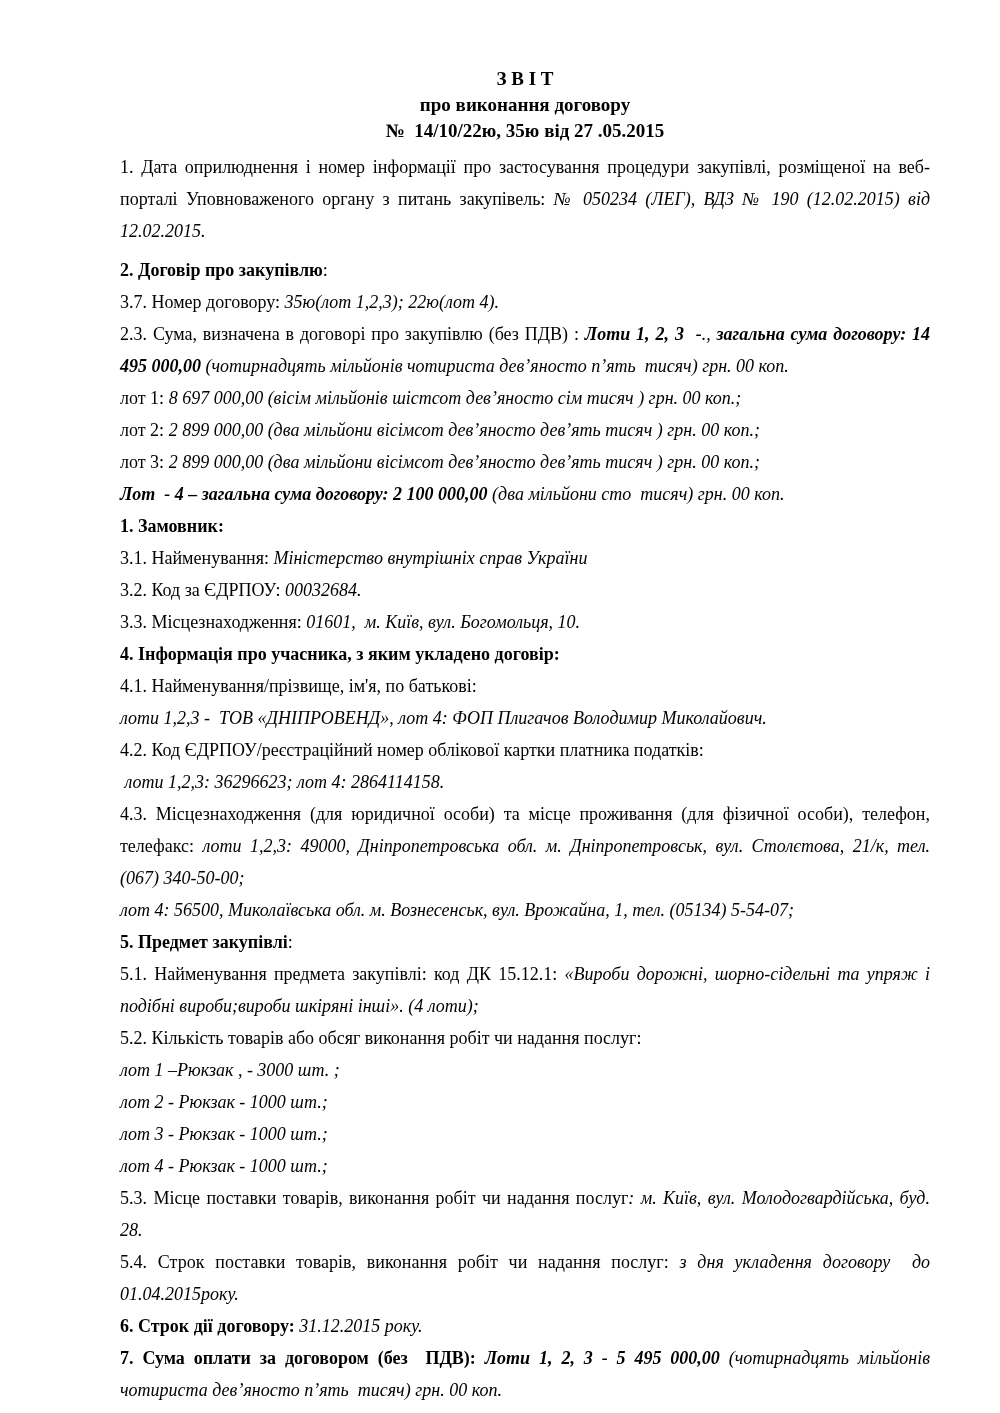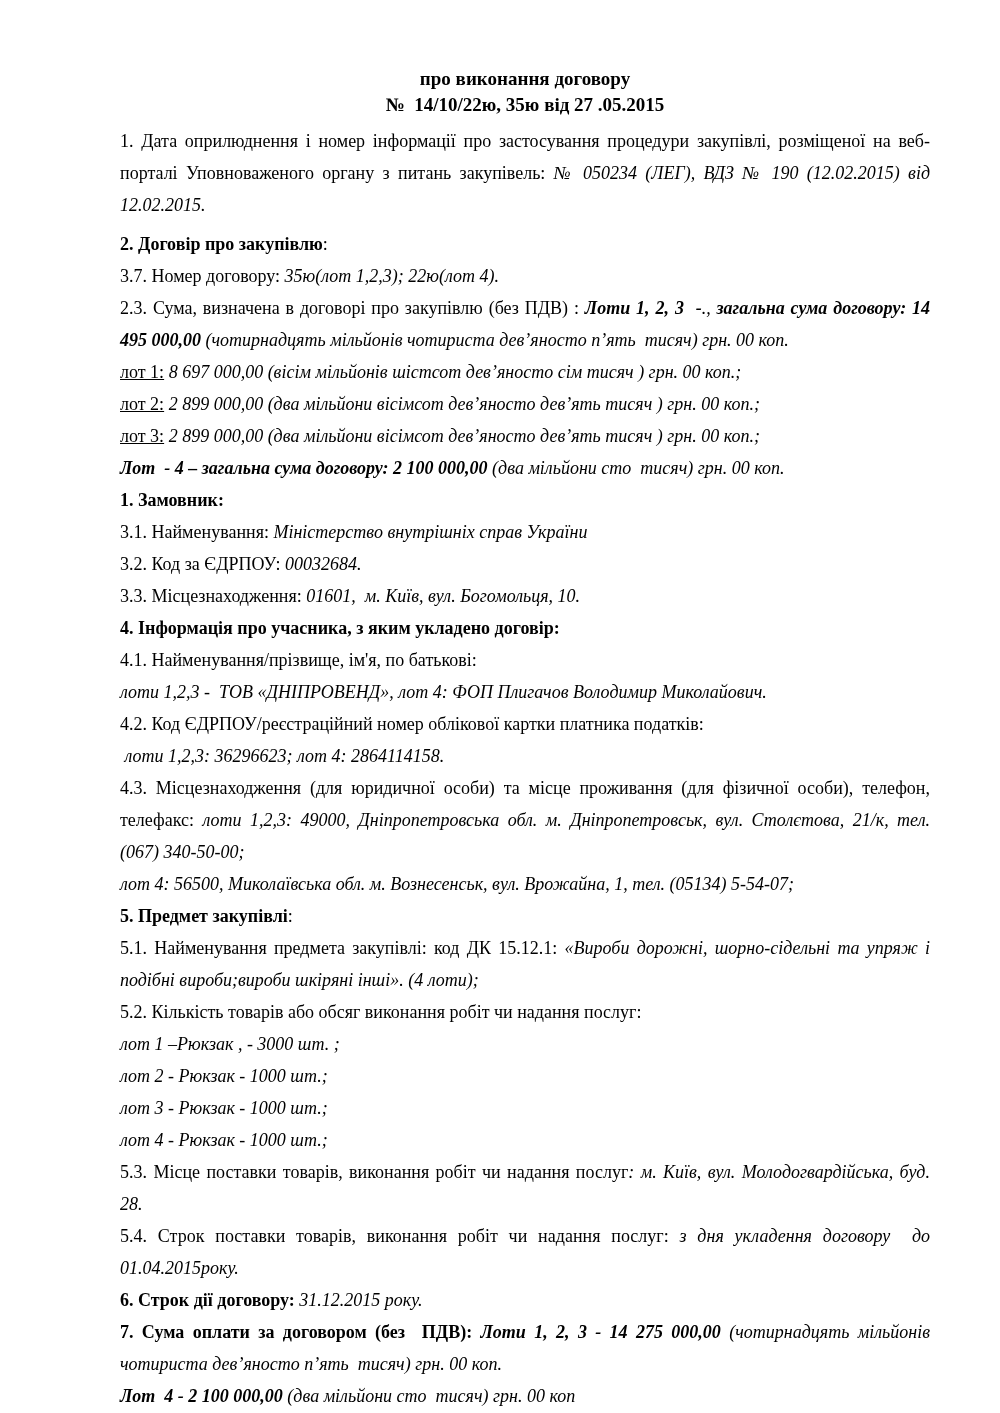--- a/index.html
+++ b/index.html
@@ -24,40 +24,41 @@
     white-space:pre-wrap;
   }
   .para{
     margin:0;
     line-height:32px;
     white-space:pre-wrap;
   }
   .just{text-align:justify;}
   .b{font-weight:bold;}
   .i{font-style:italic;}
-  .u{text-decoration:underline;}
+  .u{}
   .sig{margin-top:58px;line-height:26px;}
   .sig-line-text{white-space:pre-wrap;}
   .sig-row{display:flex;align-items:baseline;}
   .sig-underline{
     display:inline-block;
     width:174px;
     border-bottom:2px solid #000;
     align-self:flex-end;
     margin-left:283px;
     margin-bottom:4px;
   }
   .sig-name{margin-left:auto;}
 </style>
 </head>
 <body>
 
 <div class="page">
 
   <div class="titles">
+    <div class="title-line">З В І Т</div>
     <div class="title-line">про виконання договору</div>
     <div class="title-line">№  14/10/22ю, 35ю від 27 .05.2015</div>
   </div>
 
   <div class="doc-body" id="doc-body">
       <p class="para just"><span class="">1. Дата оприлюднення і номер інформації про застосування процедури закупівлі, розміщеної на веб-порталі Уповноваженого органу з питань закупівель: </span><span class="i ">№ 050234 (ЛЕГ), ВДЗ № 190 (12.02.2015) від 12.02.2015.</span></p>
       <p class="para" style="margin-top: 7px;"><span class="b ">2. Договір про закупівлю</span><span class="">:</span></p>
       <p class="para"><span class="">3.7. Номер договору: </span><span class="i ">35ю(лот 1,2,3); 22ю(лот 4).</span></p>
       <p class="para just"><span class="">2.3. Сума, визначена в договорі про закупівлю (без ПДВ) : </span><span class="b i ">Лоти 1, 2, 3  -</span><span class="i ">., </span><span class="b i ">загальна сума договору: 14 495 000,00 </span><span class="i ">(чотирнадцять мільйонів чотириста дев’яносто п’ять  тисяч) грн. 00 коп.</span></p>
       <p class="para"><span class="u">лот 1:</span><span class="i "> 8 697 000,00 (вісім мільйонів шістсот дев’яносто сім тисяч ) грн. 00 коп.;</span></p>
@@ -78,18 +79,18 @@
       <p class="para"><span class="b ">5. Предмет закупівлі</span><span class="">:</span></p>
       <p class="para just"><span class="">5.1. Найменування предмета закупівлі: код ДК 15.12.1: </span><span class="i ">«Вироби дорожні, шорно-сідельні та упряж і подібні вироби;вироби шкіряні інші». (4 лоти);</span></p>
       <p class="para"><span class="">5.2. Кількість товарів або обсяг виконання робіт чи надання послуг:</span></p>
       <p class="para"><span class="i ">лот 1 –Рюкзак , - 3000 шт. ;</span></p>
       <p class="para"><span class="i ">лот 2 - Рюкзак - 1000 шт.;</span></p>
       <p class="para"><span class="i ">лот 3 - Рюкзак - 1000 шт.;</span></p>
       <p class="para"><span class="i ">лот 4 - Рюкзак - 1000 шт.;</span></p>
       <p class="para just"><span class="">5.3. Місце поставки товарів, виконання робіт чи надання послуг</span><span class="i ">: м. Київ, вул. Молодогвардійська, буд. 28.</span></p>
       <p class="para just"><span class="">5.4. Строк поставки товарів, виконання робіт чи надання послуг: </span><span class="i ">з дня укладення договору  до 01.04.2015року.</span></p>
       <p class="para"><span class="b ">6. Строк дії договору: </span><span class="i ">31.12.2015 року.</span></p>
-      <p class="para just"><span class="b ">7. Сума оплати за договором (без  ПДВ): </span><span class="b i ">Лоти 1, 2, 3 - 14 275 000,00 </span><span class="i ">(чотирнадцять мільйонів чотириста дев’яносто п’ять  тисяч) грн. 00 коп.</span></p>
+      <p class="para just"><span class="b ">7. Сума оплати за договором (без  ПДВ): </span><span class="b i ">Лоти 1, 2, 3 - 5 495 000,00 </span><span class="i ">(чотирнадцять мільйонів чотириста дев’яносто п’ять  тисяч) грн. 00 коп.</span></p>
       <p class="para"><span class="b i ">Лот  4 - 2 100 000,00 </span><span class="i ">(два мільйони сто  тисяч) грн. 00 коп</span></p>
     </div>
 
 
 </div>
 
 </body></html>

